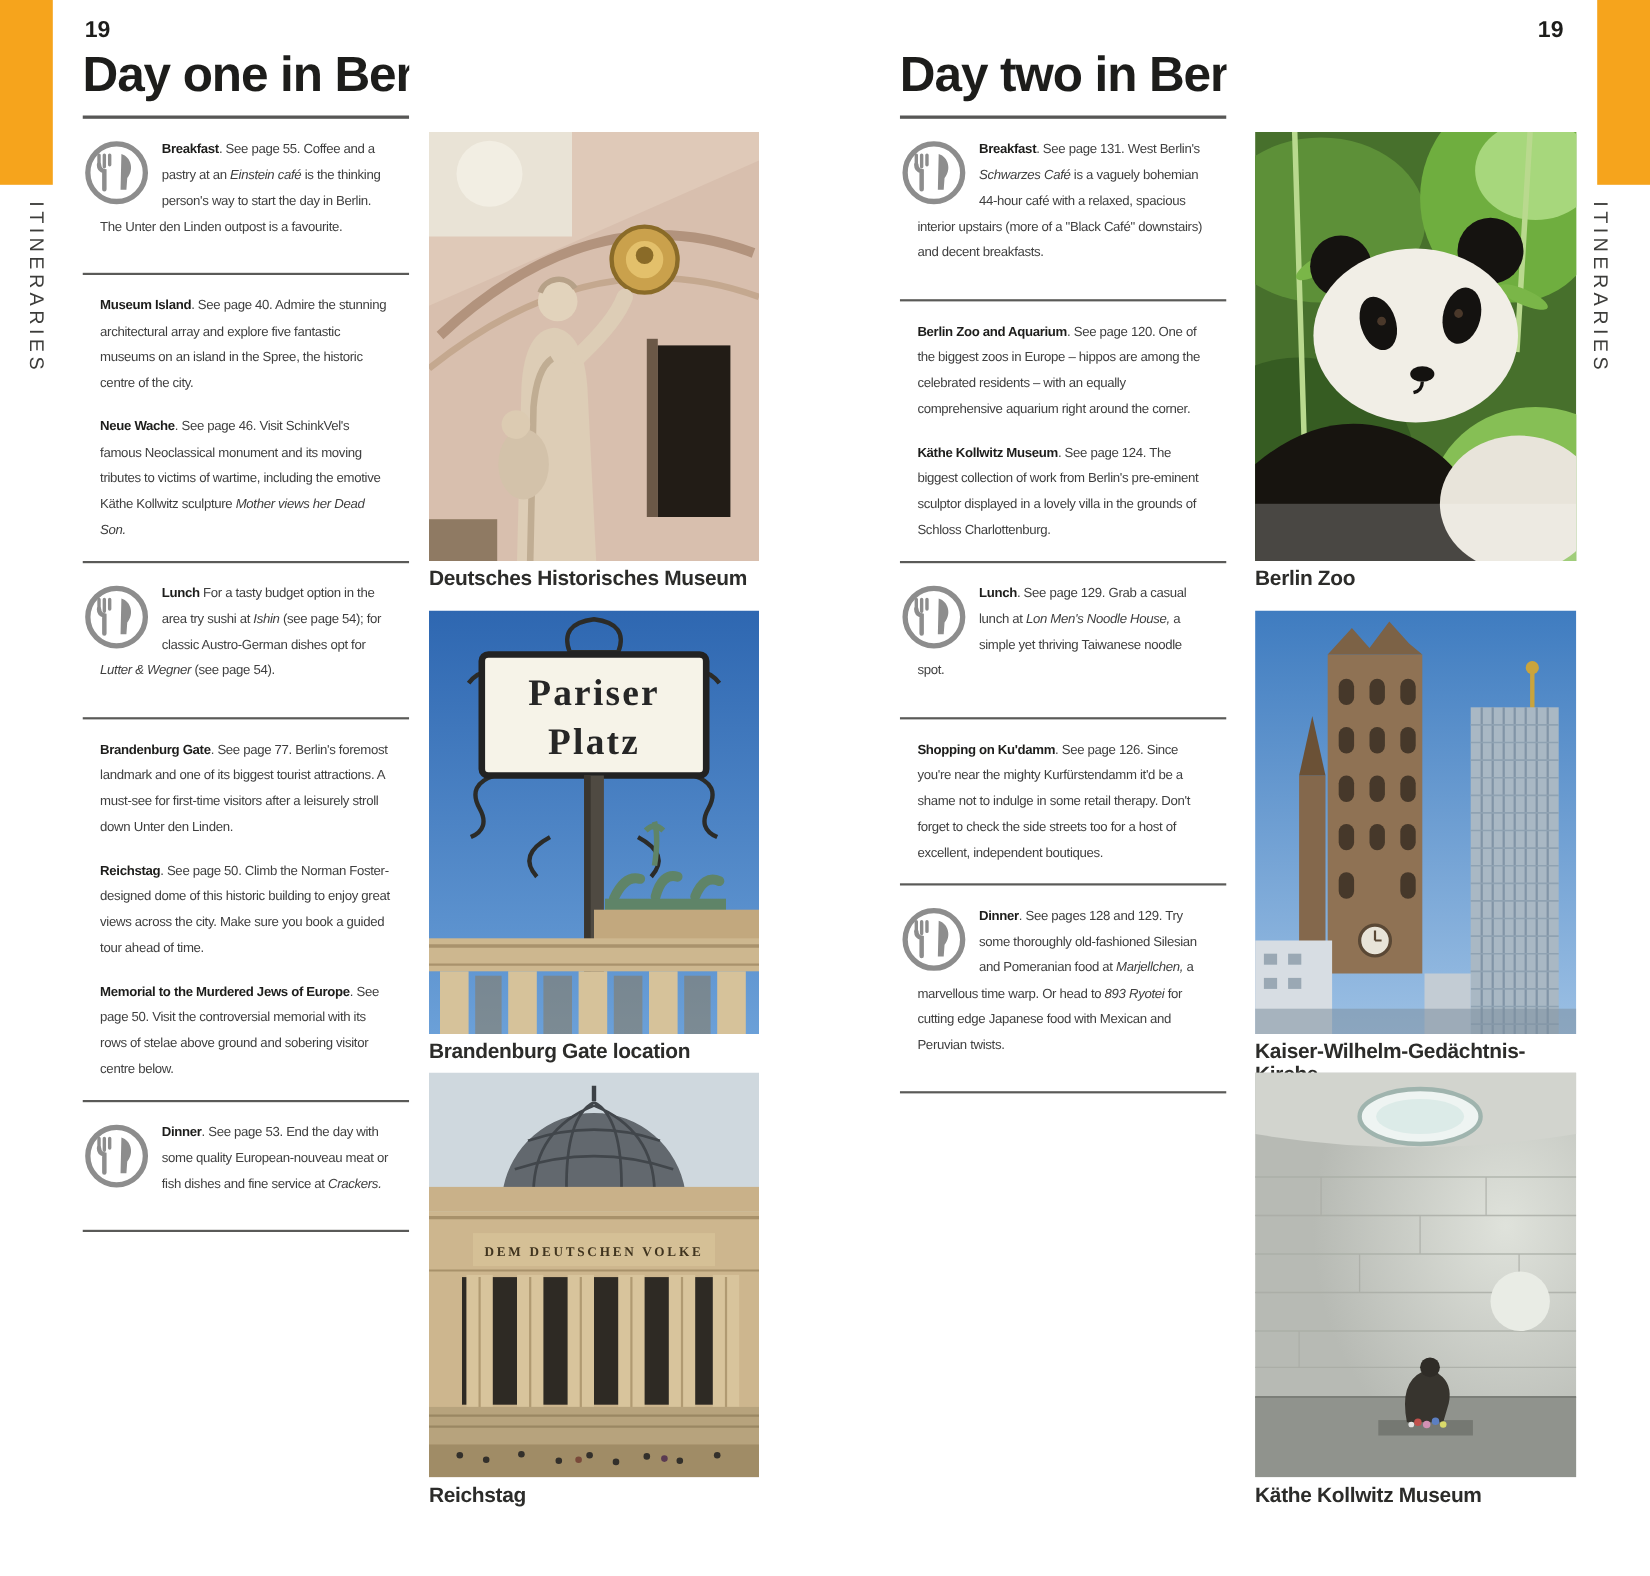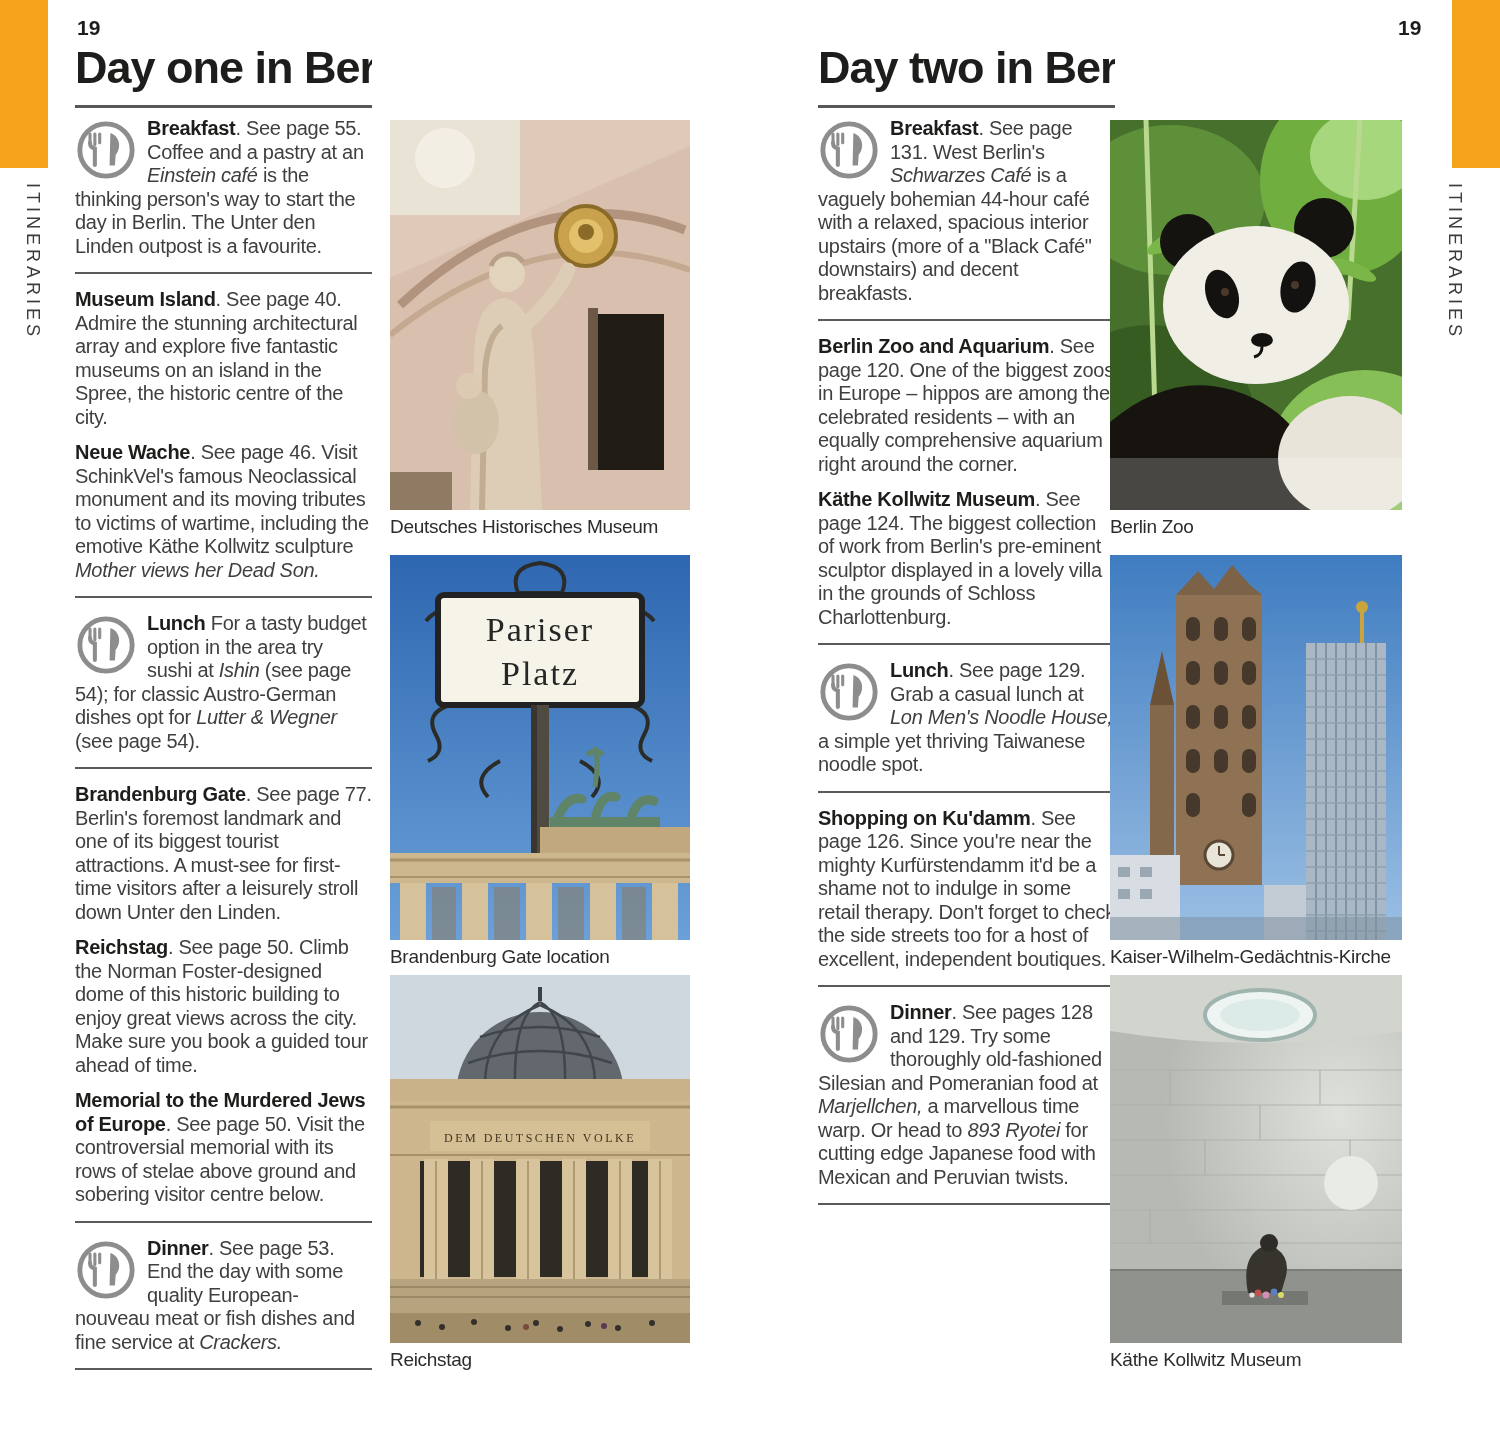--- a/index.html
+++ b/index.html
@@ -13,28 +13,28 @@
   .pagenum{position:absolute;top:16px;font-size:21px;font-weight:700;color:#1d1d1b;}
   .pagenum.left{left:77px;} .pagenum.right{left:1398px;}
   .textcol{position:absolute;top:44px;width:297px;height:1380px;overflow:hidden;}
   .textcol.left{left:75px;} .textcol.right{left:818px;}
   .daytitle{font-size:45px;line-height:1.05;font-weight:700;letter-spacing:-1px;color:#1d1d1b;
             margin:0 0 14px 0;white-space:nowrap;}
   .titlerule{border-top:3px solid #575756;margin:0 0 2px 0;}
   .divider{border-top:2px solid #5a5a58;margin:14px 0;}
   .entry{margin:9px 0 12px 0;}
   .entry:after{content:"";display:block;clear:both;}
-  .entry p{margin:0;font-size:20px;line-height:23.5px;letter-spacing:-0.3px;color:#3f3f3f;}
+  .entry p{margin:16px;font-size:12px;line-height:23.5px;letter-spacing:-0.3px;color:#3f3f3f;}
   .r-b{font-weight:700;color:#1d1d1b;}
   .r-i{font-style:italic;}
   .mealicon{float:left;width:62px;height:62px;margin:2px 10px 2px 0;}
-  .figure{position:absolute;}
+  .figure{position:absolute;font-weight:bold;}
   .figure svg{display:block;}
   .caption{font-size:19px;letter-spacing:-0.3px;color:#2c2c2a;margin-top:7px;line-height:1.1;}
-  .f-l{left:390px;width:300px;} .f-r{left:1110px;width:292px;}
+  .f-l{left:390px;width:300px;} .f-r{left:1141px;width:292px;}
   .f1{top:120px;} .f2{top:555px;} .f3{top:975px;}
 </style>
 </head>
 <body>
 
 <div class="spread">
 
   <div class="tabbar left"></div>
   <div class="tabbar right"></div>
   <div class="sidelabel left">ITINERARIES</div>

